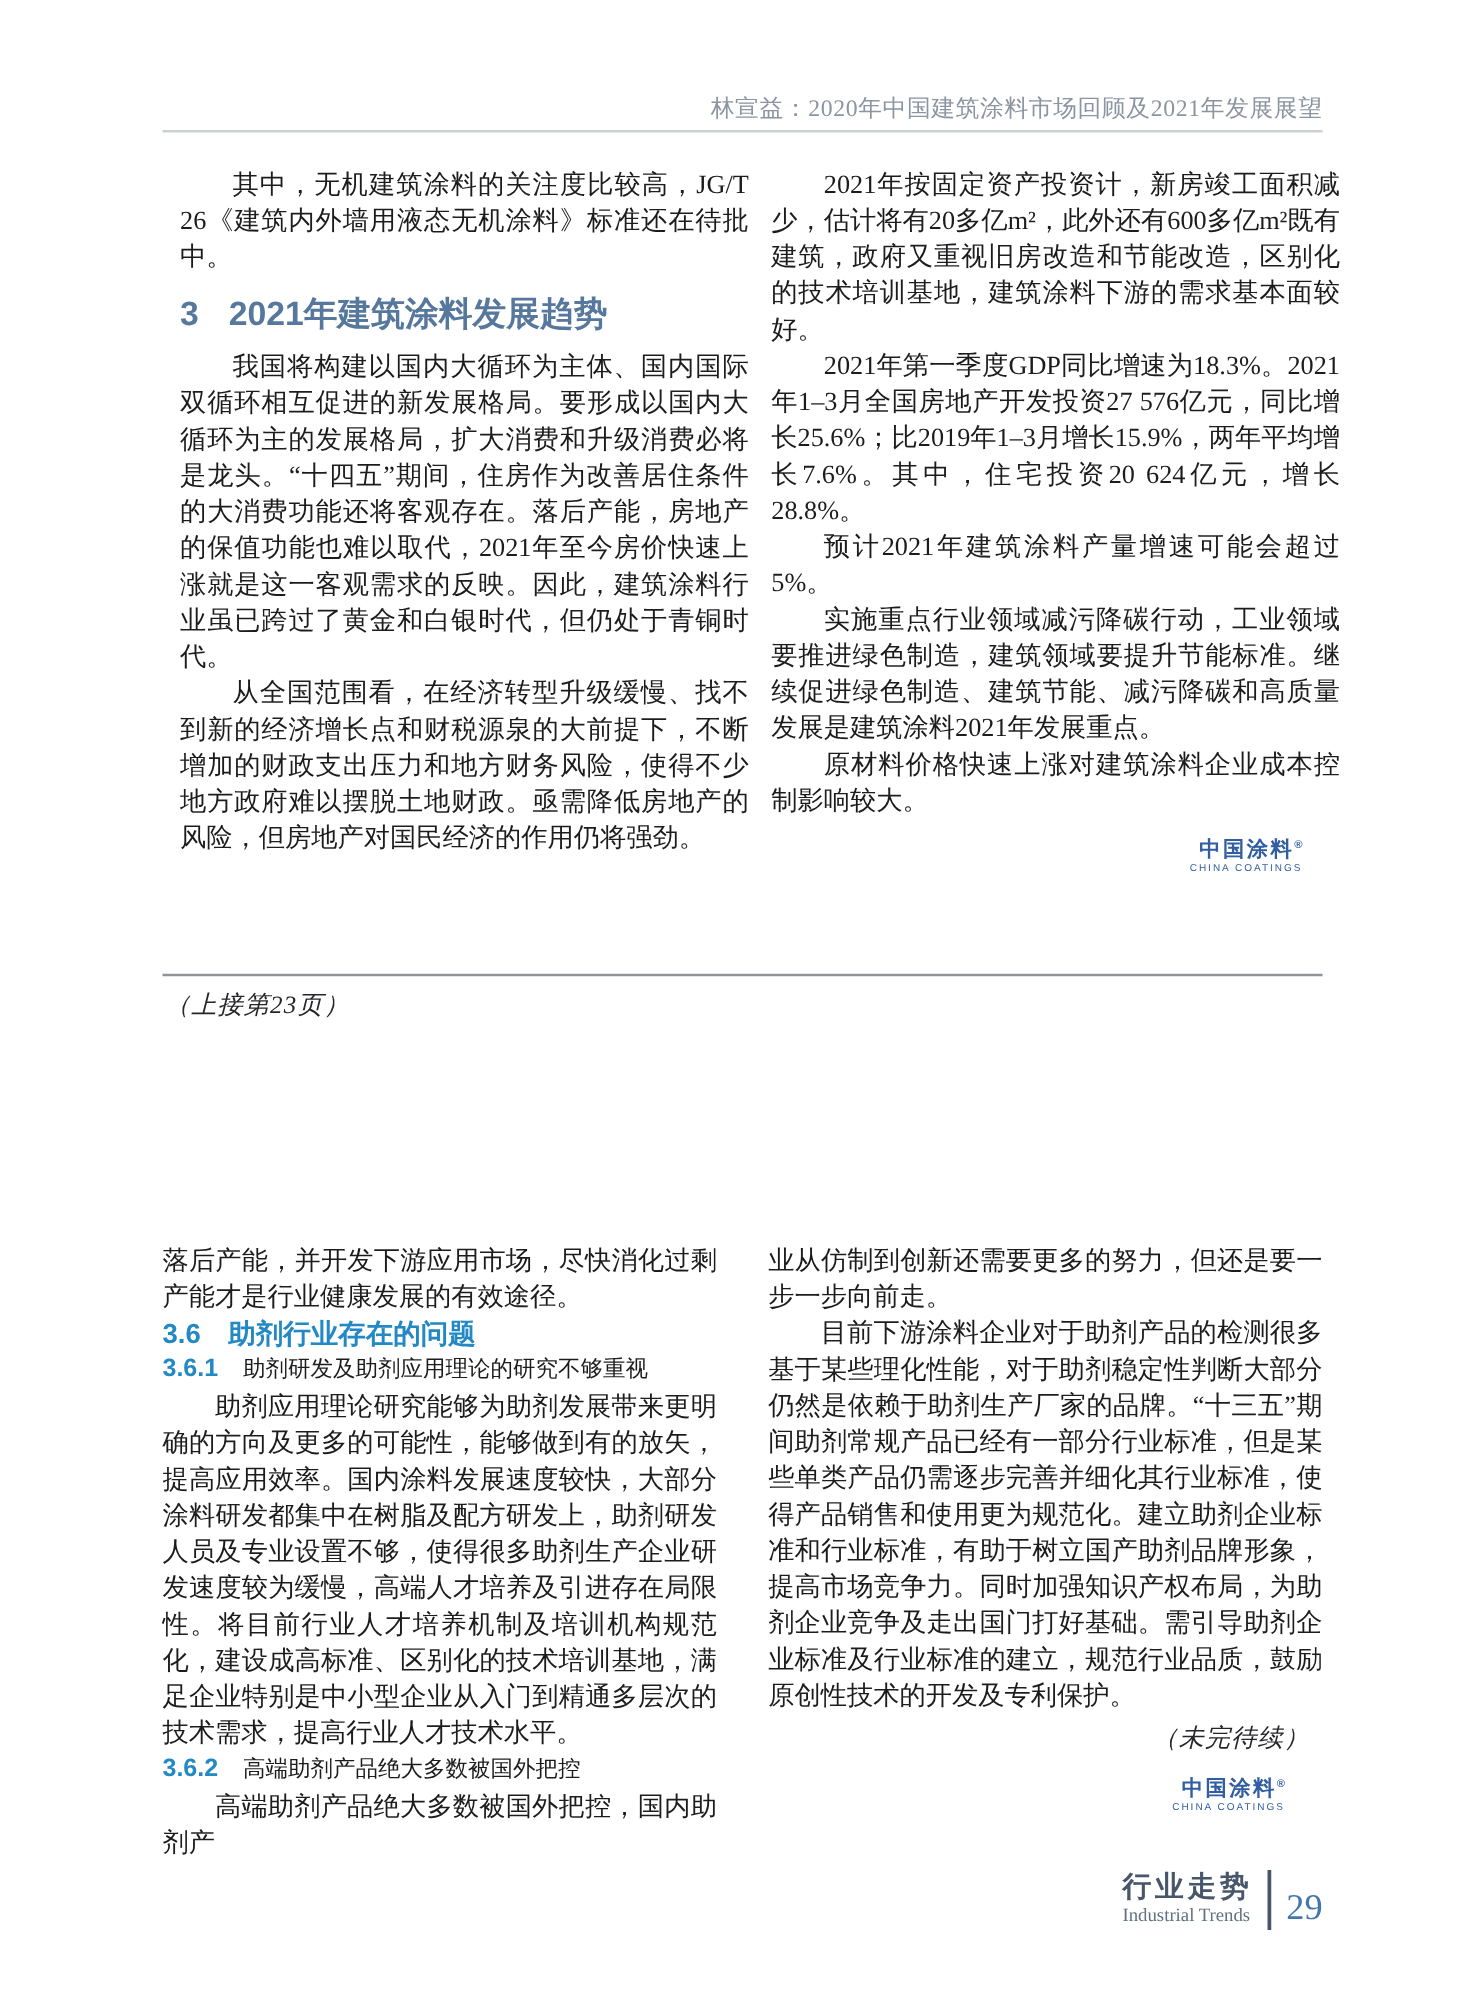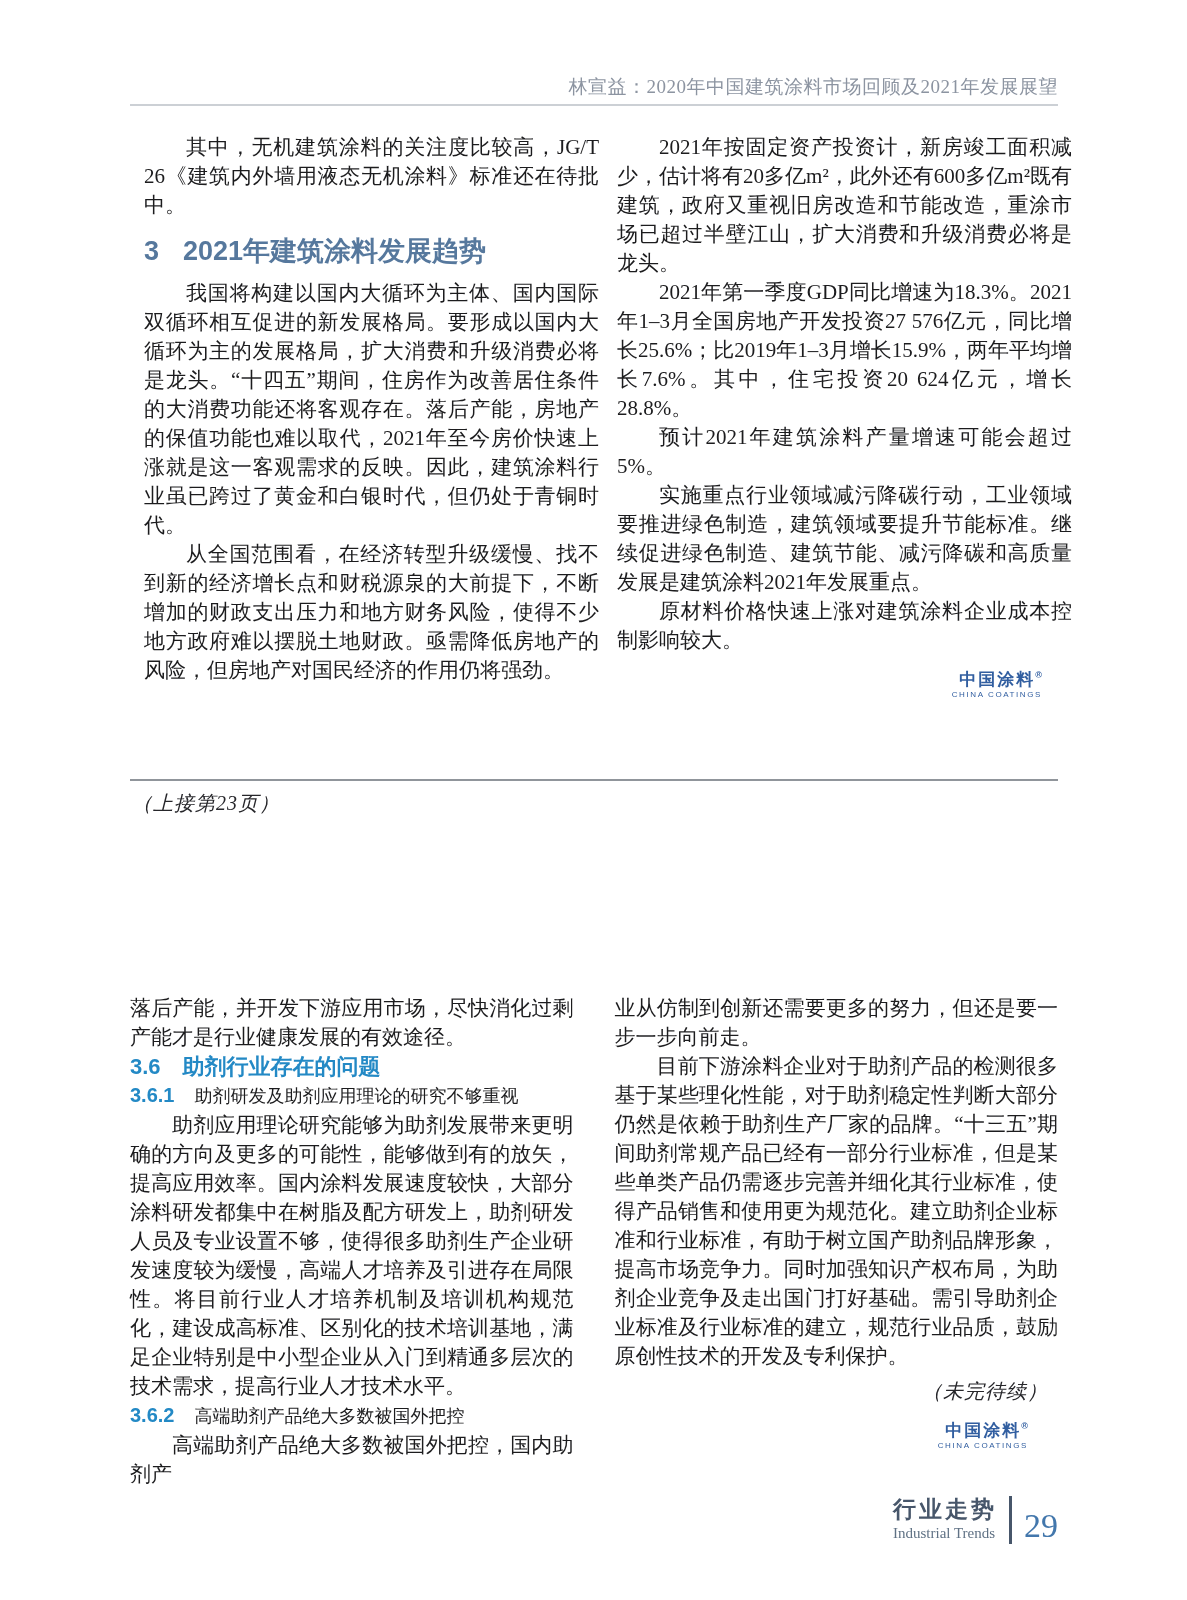--- a/index.html
+++ b/index.html
@@ -78,21 +78,21 @@
   .footer-cn {
     font-family:"Liberation Sans", sans-serif; font-weight:bold;
     font-size:23px; color:#47566a; letter-spacing:3px; line-height:26px;
   }
   .footer-en {
     font-family:"Liberation Serif", serif; font-size:15px;
     color:#5f7184; margin-top:3px; line-height:17px;
   }
   .footer-bar { width:3px; height:48px; background:#47566a; margin-right:12px; }
   .footer-page {
-    font-family:"Liberation Serif", serif; font-size:34px;
+    font-family:"Liberation Serif", serif; font-size:29px;
     color:#4377ac; margin-top:12px; line-height:36px;
   }
 </style>
 </head>
 <body>
 
 <div class="page">
 
   <div class="running-title">林宣益：2020年中国建筑涂料市场回顾及2021年发展展望</div>
   <div class="running-rule"></div>
@@ -100,21 +100,21 @@
   <div class="cols top-cols">
     <div class="col">
       <p class="body indent">其中，无机建筑涂料的关注度比较高，JG/T 26《建筑内外墙用液态无机涂料》标准还在待批中。</p>
       <h2 class="h-main">
         <span class="h-num">3</span><span>2021年建筑涂料发展趋势</span>
       </h2>
       <p class="body indent">我国将构建以国内大循环为主体、国内国际双循环相互促进的新发展格局。要形成以国内大循环为主的发展格局，扩大消费和升级消费必将是龙头。“十四五”期间，住房作为改善居住条件的大消费功能还将客观存在。落后产能，房地产的保值功能也难以取代，2021年至今房价快速上涨就是这一客观需求的反映。因此，建筑涂料行业虽已跨过了黄金和白银时代，但仍处于青铜时代。</p>
       <p class="body indent">从全国范围看，在经济转型升级缓慢、找不到新的经济增长点和财税源泉的大前提下，不断增加的财政支出压力和地方财务风险，使得不少地方政府难以摆脱土地财政。亟需降低房地产的风险，但房地产对国民经济的作用仍将强劲。</p>
     </div>
     <div class="col">
-      <p class="body indent">2021年按固定资产投资计，新房竣工面积减少，估计将有20多亿m²，此外还有600多亿m²既有建筑，政府又重视旧房改造和节能改造，重涂市场已超过半壁江山，扩大消费和升级消费必将是龙头。</p>
+      <p class="body indent">2021年按固定资产投资计，新房竣工面积减少，估计将有20多亿m²，此外还有600多亿m²既有建筑，政府又重视旧房改造和节能改造，区别化的技术培训基地，建筑涂料下游的需求基本面较好。</p>
       <p class="body indent">2021年第一季度GDP同比增速为18.3%。2021年1–3月全国房地产开发投资27 576亿元，同比增长25.6%；比2019年1–3月增长15.9%，两年平均增长7.6%。其中，住宅投资20 624亿元，增长28.8%。</p>
       <p class="body indent">预计2021年建筑涂料产量增速可能会超过5%。</p>
       <p class="body indent">实施重点行业领域减污降碳行动，工业领域要推进绿色制造，建筑领域要提升节能标准。继续促进绿色制造、建筑节能、减污降碳和高质量发展是建筑涂料2021年发展重点。</p>
       <p class="body indent">原材料价格快速上涨对建筑涂料企业成本控制影响较大。</p>
       <div class="logo">
         <div class="logo-cn"><span>中国涂料</span><span class="reg">®</span></div>
         <div class="logo-en">CHINA COATINGS</div>
       </div>
     </div>
   </div>

